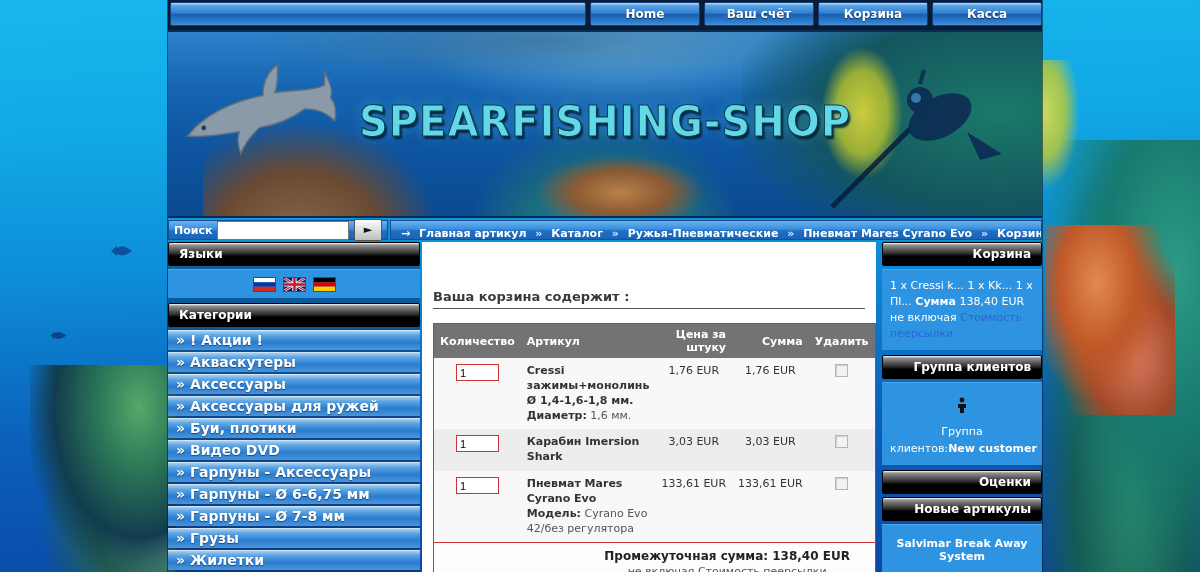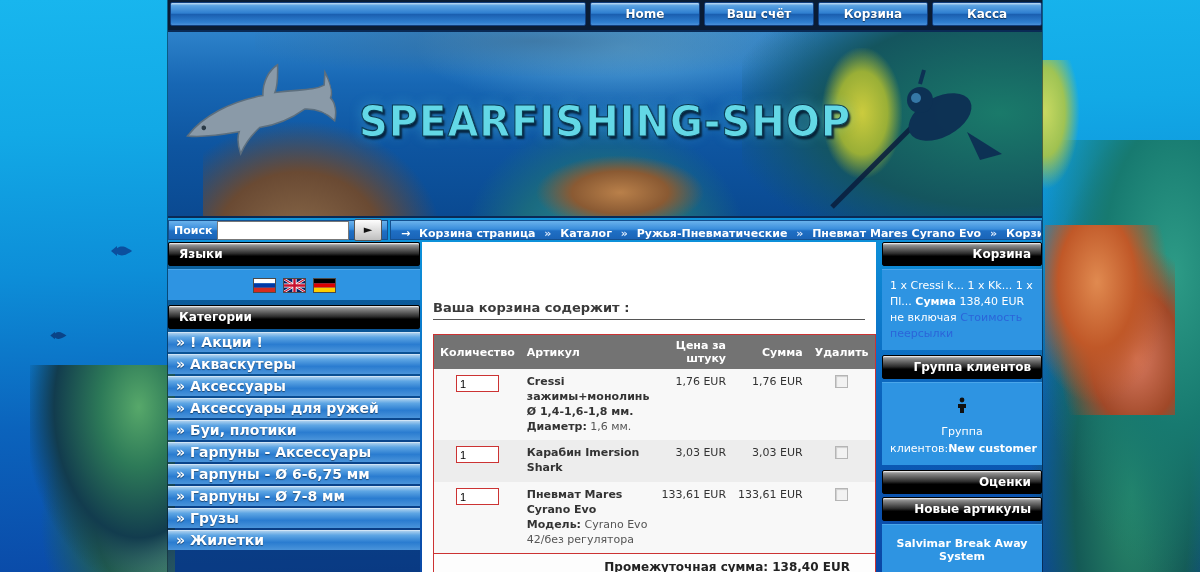--- a/index.html
+++ b/index.html
@@ -64,21 +64,21 @@
     background:linear-gradient(180deg,#fdfdfd,#bfbfbf);color:#111;font-size:11px;
     text-align:center;line-height:19px;cursor:pointer;}
   .breadcrumb{flex:1;line-height:26px;padding-left:10px;white-space:nowrap;overflow:hidden;}
   .breadcrumb a{color:#fff;text-decoration:none;cursor:pointer;}
   .crumb-sep{margin:0 5px;color:#dceafc;}
   .crumb-arrow{margin-right:5px;}
 
   
   .cols{display:flex;flex:1;margin-top:2px;overflow:hidden;}
   .col-left{width:252px;background:rgba(8,40,86,.45);display:flex;flex-direction:column;}
-  .col-main{flex:1;margin:0 6px 0 2px;background:#fff;padding:14px 11px;box-sizing:border-box;overflow:hidden;}
+  .col-main{flex:1;margin:0 6px 0 2px;background:#fff;padding:3px 11px;box-sizing:border-box;overflow:hidden;}
   .col-right{width:160px;display:flex;flex-direction:column;}
 
   .side-header{height:24px;flex:0 0 24px;border:1px solid #000;border-radius:2px;box-sizing:border-box;
     background:linear-gradient(180deg,#d8d8d8 0%,#8a8a8a 12%,#2c2c2c 48%,#000 60%,#000 100%);
     color:#fff;font-size:12px;font-weight:bold;line-height:22px;padding:0 10px;
     box-shadow:inset 0 1px 0 rgba(255,255,255,.5);margin-bottom:3px;}
   .side-header.right{text-align:right;}
   .side-box{background:#2e94e2;color:#fff;font-size:11px;padding:8px;margin-bottom:5px;
     border-top:1px solid #4aa6ea;}
   .flags-box{height:30px;display:flex;align-items:center;justify-content:center;gap:7px;padding:0;}
@@ -102,21 +102,21 @@
   th.h-sum{width:66px;text-align:right;}
   th.h-del{width:52px;text-align:center;}
   table.cart td{padding:6px;vertical-align:top;}
   tr.row-odd{background:#f8f8f8;}
   tr.row-even{background:#ededed;}
   .c-qty{text-align:center;}
   .qty-input{width:38px;height:15px;border:1px solid #cc3333;font-size:11px;padding:0 0 0 3px;}
   .prod-name{font-weight:bold;color:#333;line-height:1.35;}
   .prod-attr{color:#555;line-height:1.35;}
   .prod-attr b{color:#333;}
-  .c-price,.c-sum{text-align:right;white-space:nowrap;padding-top:9px;}
+  .c-price,.c-sum{text-align:center;white-space:nowrap;padding-top:9px;}
   .c-del{text-align:center;padding-top:9px;}
   .chk{display:inline-block;width:11px;height:11px;background:#f2f2f2;border:1px solid #b5b5b5;
     box-shadow:inset 1px 1px 1px rgba(0,0,0,.15);cursor:pointer;}
   td.c-subtotal{border-top:1px solid #cc3333;padding:7px 6px;background:#fdfdfd;}
   .sub-inner{text-align:center;padding-left:34%;}
   .sub-line1{font-weight:bold;color:#222;font-size:12px;}
   .sub-line2{color:#555;margin-top:2px;}
 
   
   .cart-box{line-height:1.45;}
@@ -179,21 +179,21 @@
   <div class="mid-row">
     <div class="blue-bar search-bar">
       <span>Поиск</span>
       <input type="text" value="" style="">
       <div class="go-btn">
         <span>►</span>
       </div>
     </div>
     <div class="blue-bar breadcrumb">
       <span class="crumb-arrow">→</span>
-      <a>Корзина страница</a>
+      <a>Главная артикул</a>
       <span class="crumb-sep">»</span>
       <a>Каталог</a>
       <span class="crumb-sep">»</span>
       <a>Ружья-Пневматические</a>
       <span class="crumb-sep">»</span>
       <a>Пневмат Mares Cyrano Evo</a>
       <span class="crumb-sep">»</span>
       <a>Корзина</a>
     </div>
   </div>
@@ -226,20 +226,21 @@
               <rect y="8.66" width="21" height="4.34" fill="#ffce00"></rect>
             </svg>
         </span>
       </div>
       <div class="side-header">Категории</div>
       <div class="cat-item"><span class="cat-prefix">»</span><span>! Акции !</span></div>
       <div class="cat-item"><span class="cat-prefix">»</span><span>Акваскутеры</span></div>
       <div class="cat-item"><span class="cat-prefix">»</span><span>Аксессуары</span></div>
       <div class="cat-item"><span class="cat-prefix">»</span><span>Аксессуары для ружей</span></div>
       <div class="cat-item"><span class="cat-prefix">»</span><span>Буи, плотики</span></div>
+      <div class="cat-item"><span class="cat-prefix">»</span><span>Видео DVD</span></div>
       <div class="cat-item"><span class="cat-prefix">»</span><span>Гарпуны - Аксессуары</span></div>
       <div class="cat-item"><span class="cat-prefix">»</span><span>Гарпуны - Ø 6-6,75 мм</span></div>
       <div class="cat-item"><span class="cat-prefix">»</span><span>Гарпуны - Ø 7-8 мм</span></div>
       <div class="cat-item"><span class="cat-prefix">»</span><span>Грузы</span></div>
       <div class="cat-item"><span class="cat-prefix">»</span><span>Жилетки</span></div>
     </div>
 
     <div class="col-main">
       <div class="page-heading">Ваша корзина содержит :</div>
       <table class="cart">

